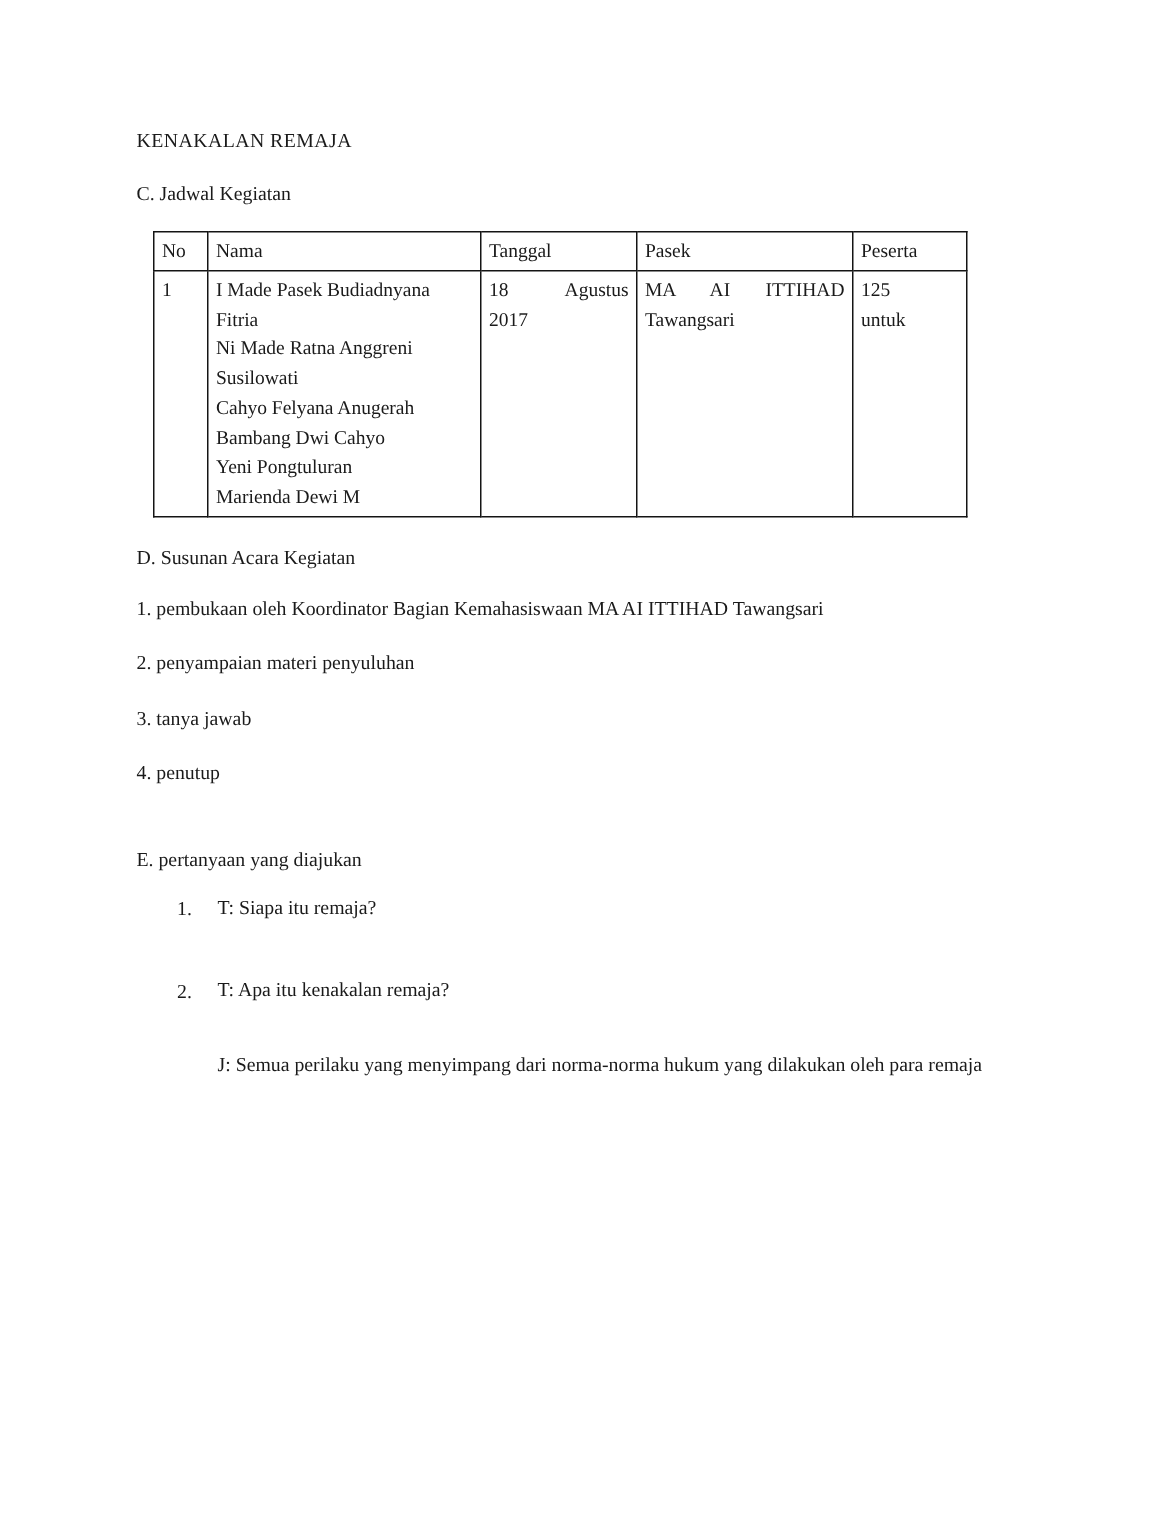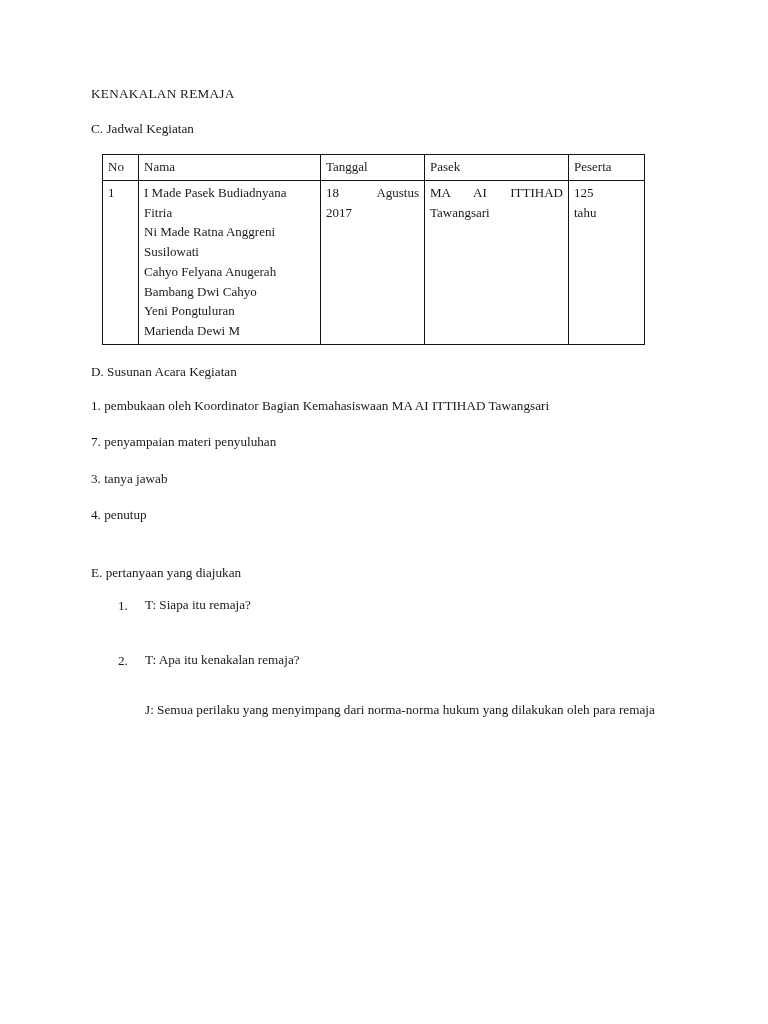--- a/index.html
+++ b/index.html
@@ -177,31 +177,31 @@
         <td class="body-row cell-just">
           <span class="just-line">18 Agustus</span>
           <span class="last-line">2017</span>
         </td>
         <td class="body-row cell-just">
           <span class="just-line">MA AI ITTIHAD</span>
           <span class="last-line">Tawangsari</span>
         </td>
         <td class="body-row">
           <span class="name-line">125</span>
-          <span class="name-line">tahu</span>
+          <span class="name-line">untuk</span>
         </td>
       </tr>
     </tbody>
   </table>
 
   <div class="sec-d-heading">D. Susunan Acara Kegiatan</div>
 
   <div class="d-list">
     <p class="d-item">1. pembukaan oleh Koordinator Bagian Kemahasiswaan MA AI ITTIHAD Tawangsari</p>
-    <p class="d-item">7. penyampaian materi penyuluhan</p>
+    <p class="d-item">2. penyampaian materi penyuluhan</p>
     <p class="d-item">3. tanya jawab</p>
     <p class="d-item">4. penutup</p>
   </div>
 
   <div class="sec-e-heading">E. pertanyaan yang diajukan</div>
 
   <div class="e-list">
 
     <div class="e-item">
       <span class="e-marker">1.</span>

